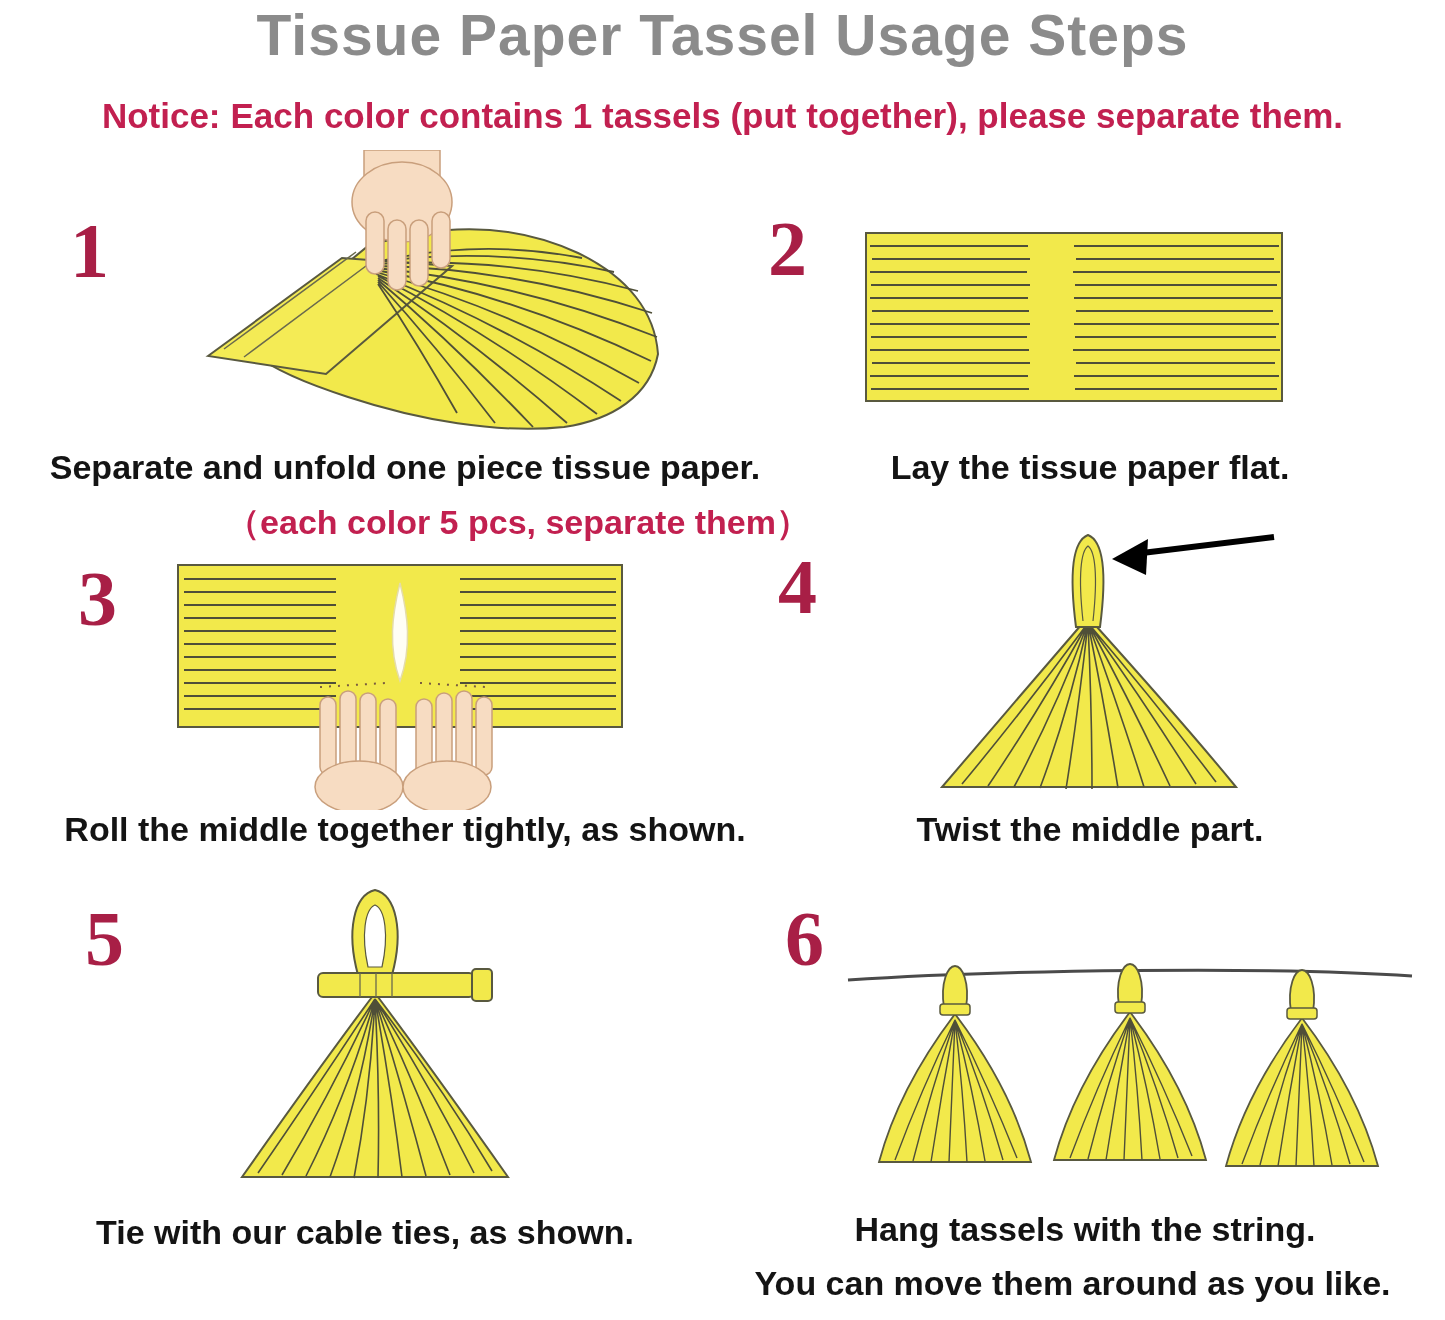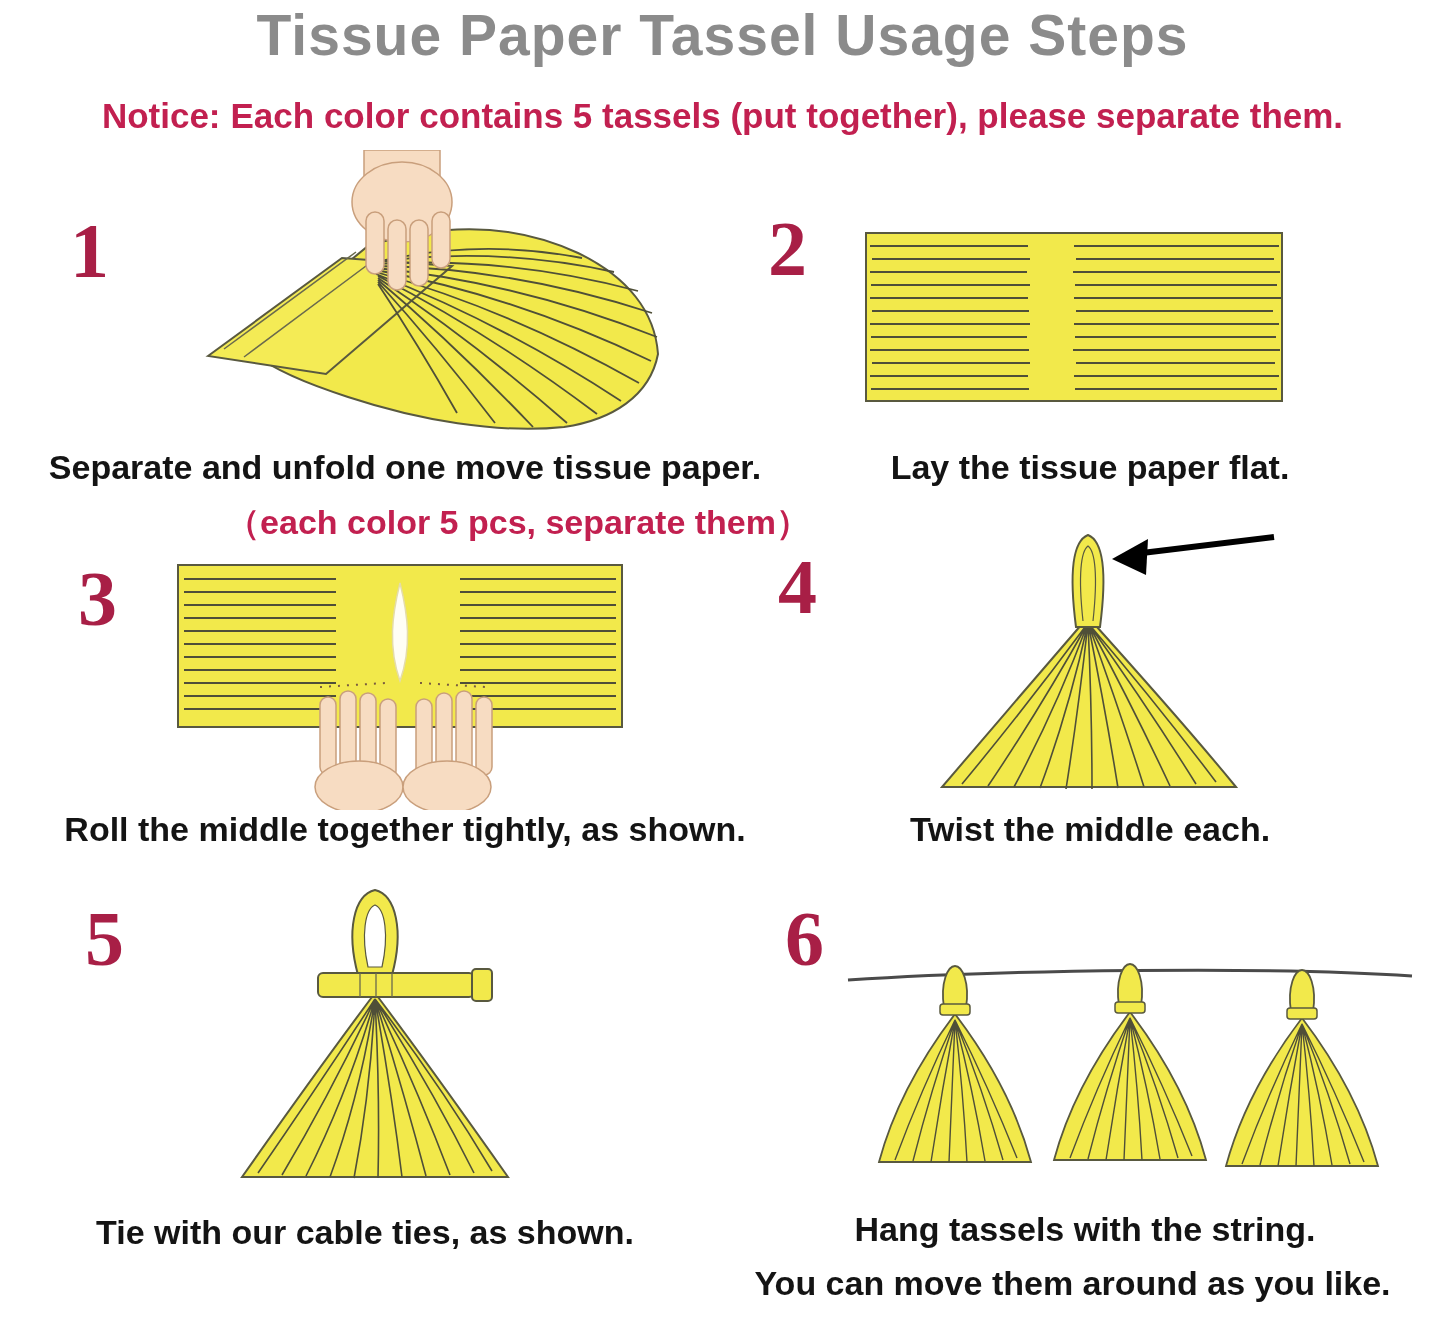--- a/index.html
+++ b/index.html
@@ -18,21 +18,21 @@
   .illus svg{display:block;width:100%;height:100%;}
 </style>
 </head>
 <body>
 
 <div class="page">
 
   <div class="title">Tissue Paper Tassel Usage Steps</div>
 
   <div class="notice">
-    <span class="lbl">Notice:</span><span>Each color contains 5 tassels (put together), please separate them.</span>
+    <span class="lbl">Notice:</span><span>Each color contains 1 tassels (put together), please separate them.</span>
   </div>
 
   <div class="step-number" style="left:70px;top:212px;">1</div>
   <div class="illus" style="left:150px;top:150px;width:520px;height:290px;">
     <svg viewBox="0 0 520 290">
       <g>
         <path d="M95,196 L218,96 C300,70 370,76 428,103 C478,127 505,162 508,204 C500,246 462,270 414,277 C348,284 268,270 198,247 C148,231 112,214 95,196 Z" fill="#f2e94b" stroke="#59593f" stroke-width="2"></path>
         <path d="M58,206 L192,108 L302,116 L176,224 Z" fill="#f4eb55" stroke="#59593f" stroke-width="2"></path>
         <path d="M74 199L206 102M94 207L224 110" stroke="#6a6a4d" stroke-width="1.5" fill="none"></path>
         <path d="M226 112Q330 88 432 108M226 112Q345 96 464 122M226 114Q356 106 488 141M226 116Q364 118 502 163M226 118Q368 132 507 187M226 120Q366 146 501 211M226 122Q360 160 489 233M226 124Q350 172 471 251M228 126Q338 182 447 264M228 128Q322 190 417 273M228 130Q304 194 383 277M228 132Q286 196 345 273M228 134Q268 194 307 263" stroke="#4f4f38" stroke-width="1.8" fill="none"></path>
@@ -40,21 +40,21 @@
       <g>
         <rect x="214" y="0" width="76" height="38" fill="#f7dcc2" stroke="#c99f7c" stroke-width="1.5"></rect>
         <ellipse cx="252" cy="52" rx="50" ry="40" fill="#f7dcc2" stroke="#c99f7c" stroke-width="1.5"></ellipse>
         <rect x="216" y="62" width="18" height="62" rx="9" fill="#f7dcc2" stroke="#c99f7c" stroke-width="1.5"></rect>
         <rect x="238" y="70" width="18" height="70" rx="9" fill="#f7dcc2" stroke="#c99f7c" stroke-width="1.5"></rect>
         <rect x="260" y="70" width="18" height="66" rx="9" fill="#f7dcc2" stroke="#c99f7c" stroke-width="1.5"></rect>
         <rect x="282" y="62" width="18" height="56" rx="9" fill="#f7dcc2" stroke="#c99f7c" stroke-width="1.5"></rect>
       </g>
     </svg>
   </div>
-  <div class="caption" style="left:0;top:448px;width:810px;">Separate and unfold one move tissue paper.</div>
+  <div class="caption" style="left:0;top:448px;width:810px;">Separate and unfold one piece tissue paper.</div>
   <div class="caption caption-red" style="left:0;top:500px;width:810px;">（each color 5 pcs, separate them）</div>
 
   <div class="step-number" style="left:768px;top:210px;">2</div>
   <div class="illus" style="left:860px;top:225px;width:430px;height:185px;">
     <svg viewBox="0 0 430 185">
       <g>
         <rect x="6" y="8" width="416" height="168" fill="#f2e94b" stroke="#59593f" stroke-width="2"></rect>
         <path d="M10 21H168M214 21H419M12 34H170M216 34H414M10 47H167M213 47H420M11 60H170M215 60H417M10 73H168M214 73H421M12 86H169M216 86H413M10 99H170M214 99H419M11 112H167M215 112H416M10 125H169M213 125H420M12 138H170M216 138H415M10 151H168M214 151H419M11 164H169M215 164H417" stroke="#4f4f38" stroke-width="2" fill="none"></path>
       </g>
     </svg>
@@ -97,21 +97,21 @@
         <path d="M208 128Q146 212 82 289M208 128Q160 214 108 291M208 128Q175 216 134 292M208 128Q188 218 160 293M208 128Q198 218 186 294M208 128Q212 218 212 294M208 128Q226 218 238 293M208 128Q240 216 264 292M208 128Q254 214 290 291M208 128Q268 212 316 289M208 128Q278 210 336 287" stroke="#4f4f38" stroke-width="1.6" fill="none"></path>
         <path d="M196,132 C189,78 193,46 208,40 C223,46 227,78 220,132 Z" fill="#f2e94b" stroke="#59593f" stroke-width="2"></path>
         <path d="M203,126 C198,80 201,56 208,51 C215,56 218,80 213,126" fill="none" stroke="#59593f" stroke-width="1.2"></path>
       </g>
       <g>
         <line x1="262" y1="58" x2="394" y2="42" stroke="#000000" stroke-width="6"></line>
         <polygon points="232,64 268,44 266,80" fill="#000000"></polygon>
       </g>
     </svg>
   </div>
-  <div class="caption" style="left:790px;top:810px;width:600px;">Twist the middle each.</div>
+  <div class="caption" style="left:790px;top:810px;width:600px;">Twist the middle part.</div>
 
   <div class="step-number" style="left:85px;top:900px;">5</div>
   <div class="illus" style="left:180px;top:875px;width:390px;height:330px;">
     <svg viewBox="0 0 350 330">
       <g>
         <path d="M175,118 C130,178 80,248 42,302 L308,302 C270,248 220,178 175,118 Z" fill="#f2e94b" stroke="#59593f" stroke-width="2"></path>
         <path d="M175 124Q116 214 58 298M175 124Q132 216 82 300M175 124Q148 218 106 301M175 124Q160 220 130 302M175 124Q170 220 154 303M175 124Q180 220 178 303M175 124Q192 220 202 302M175 124Q204 218 226 301M175 124Q218 216 250 300M175 124Q232 214 274 298M175 124Q242 212 292 296" stroke="#4f4f38" stroke-width="1.6" fill="none"></path>
         <path d="M158,100 C146,56 154,20 175,15 C196,20 204,56 192,100 Z" fill="#f2e94b" stroke="#59593f" stroke-width="2"></path>
         <path d="M168,92 C161,60 165,34 175,30 C185,34 189,60 182,92 Z" fill="#ffffff" stroke="#59593f" stroke-width="1.2"></path>
       </g>

